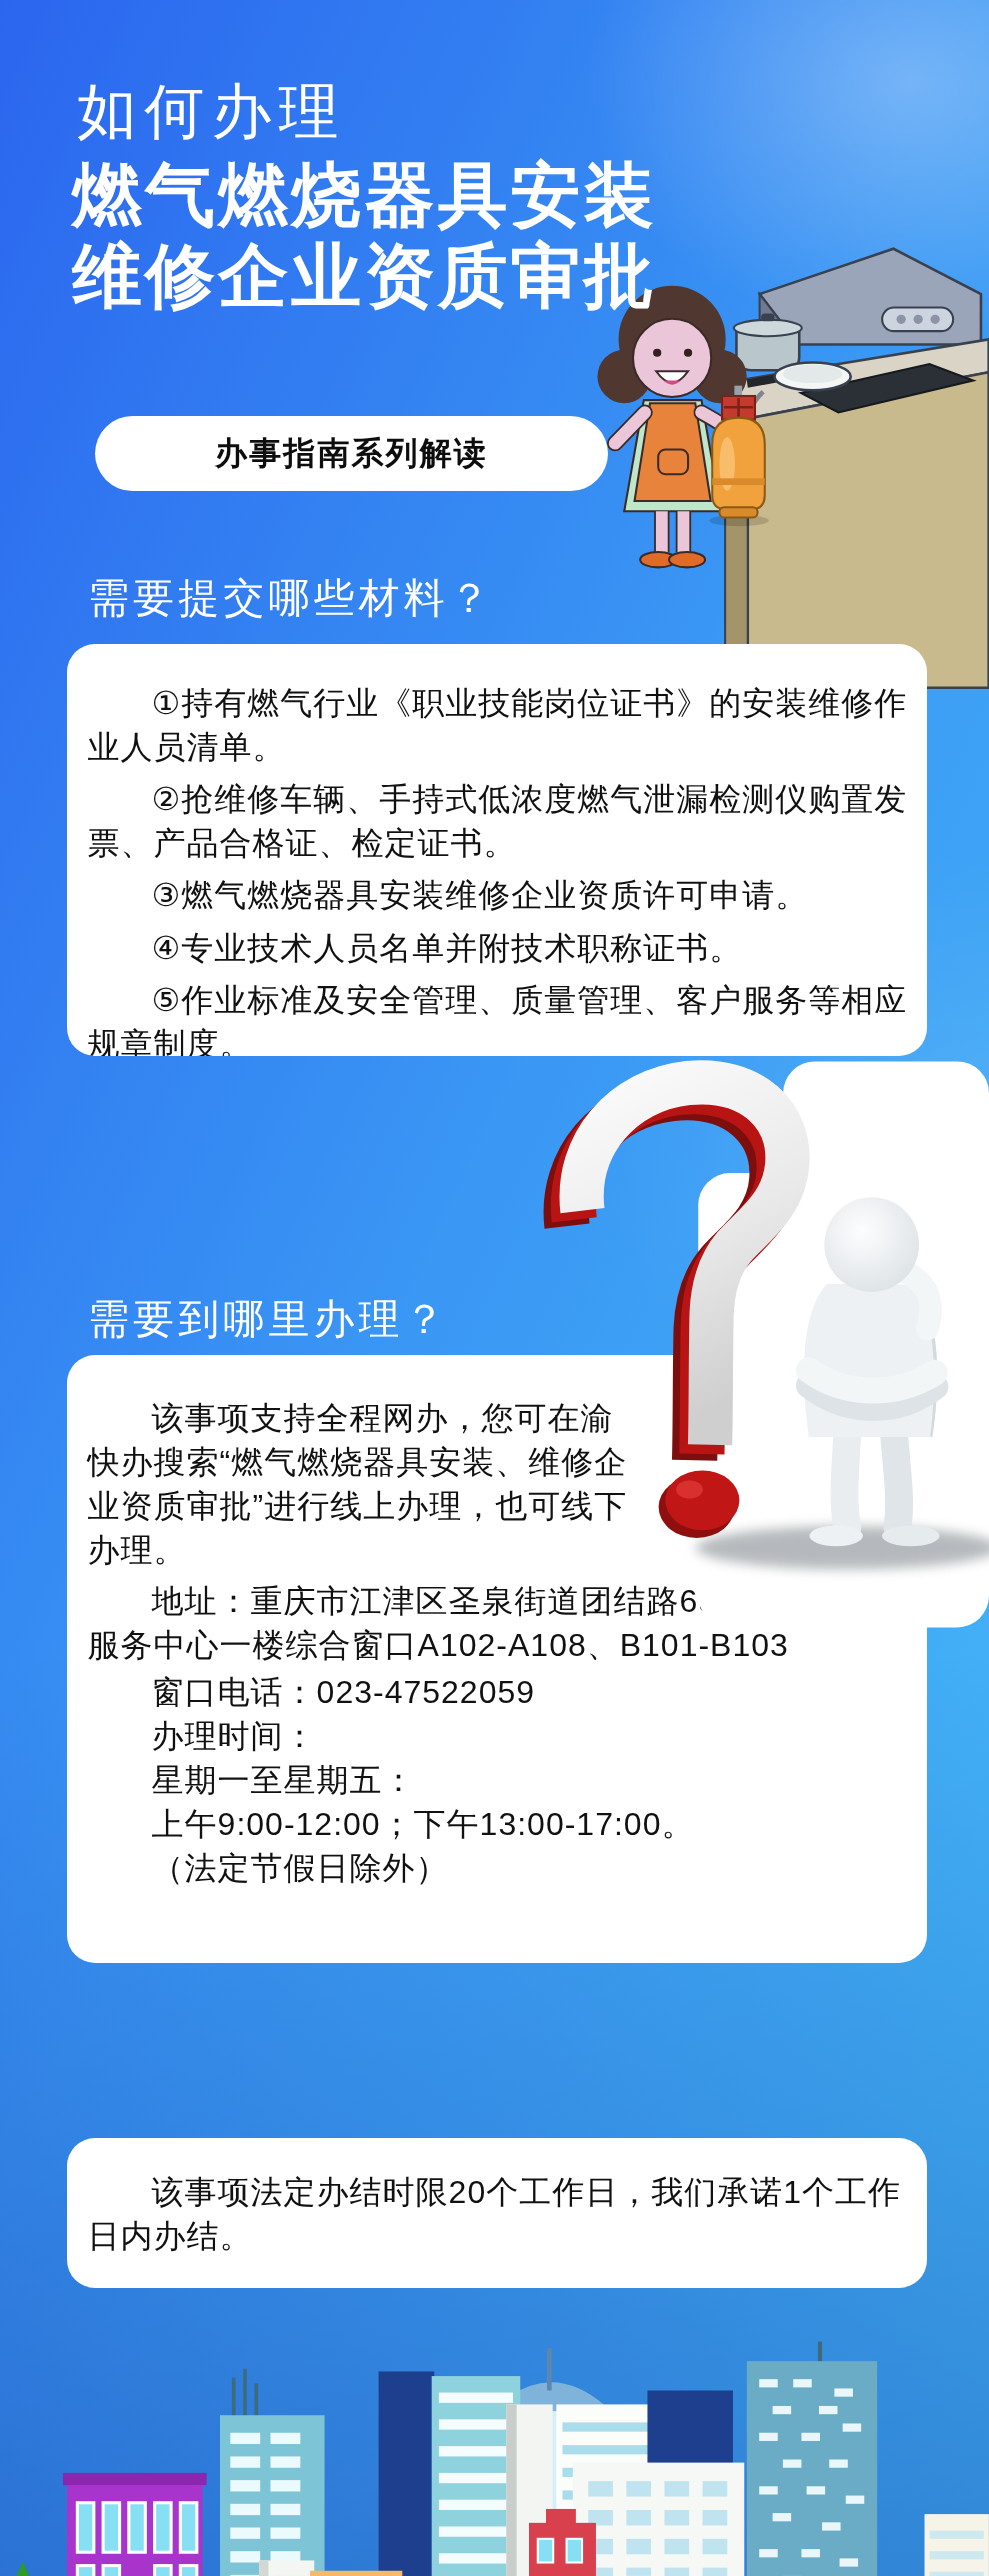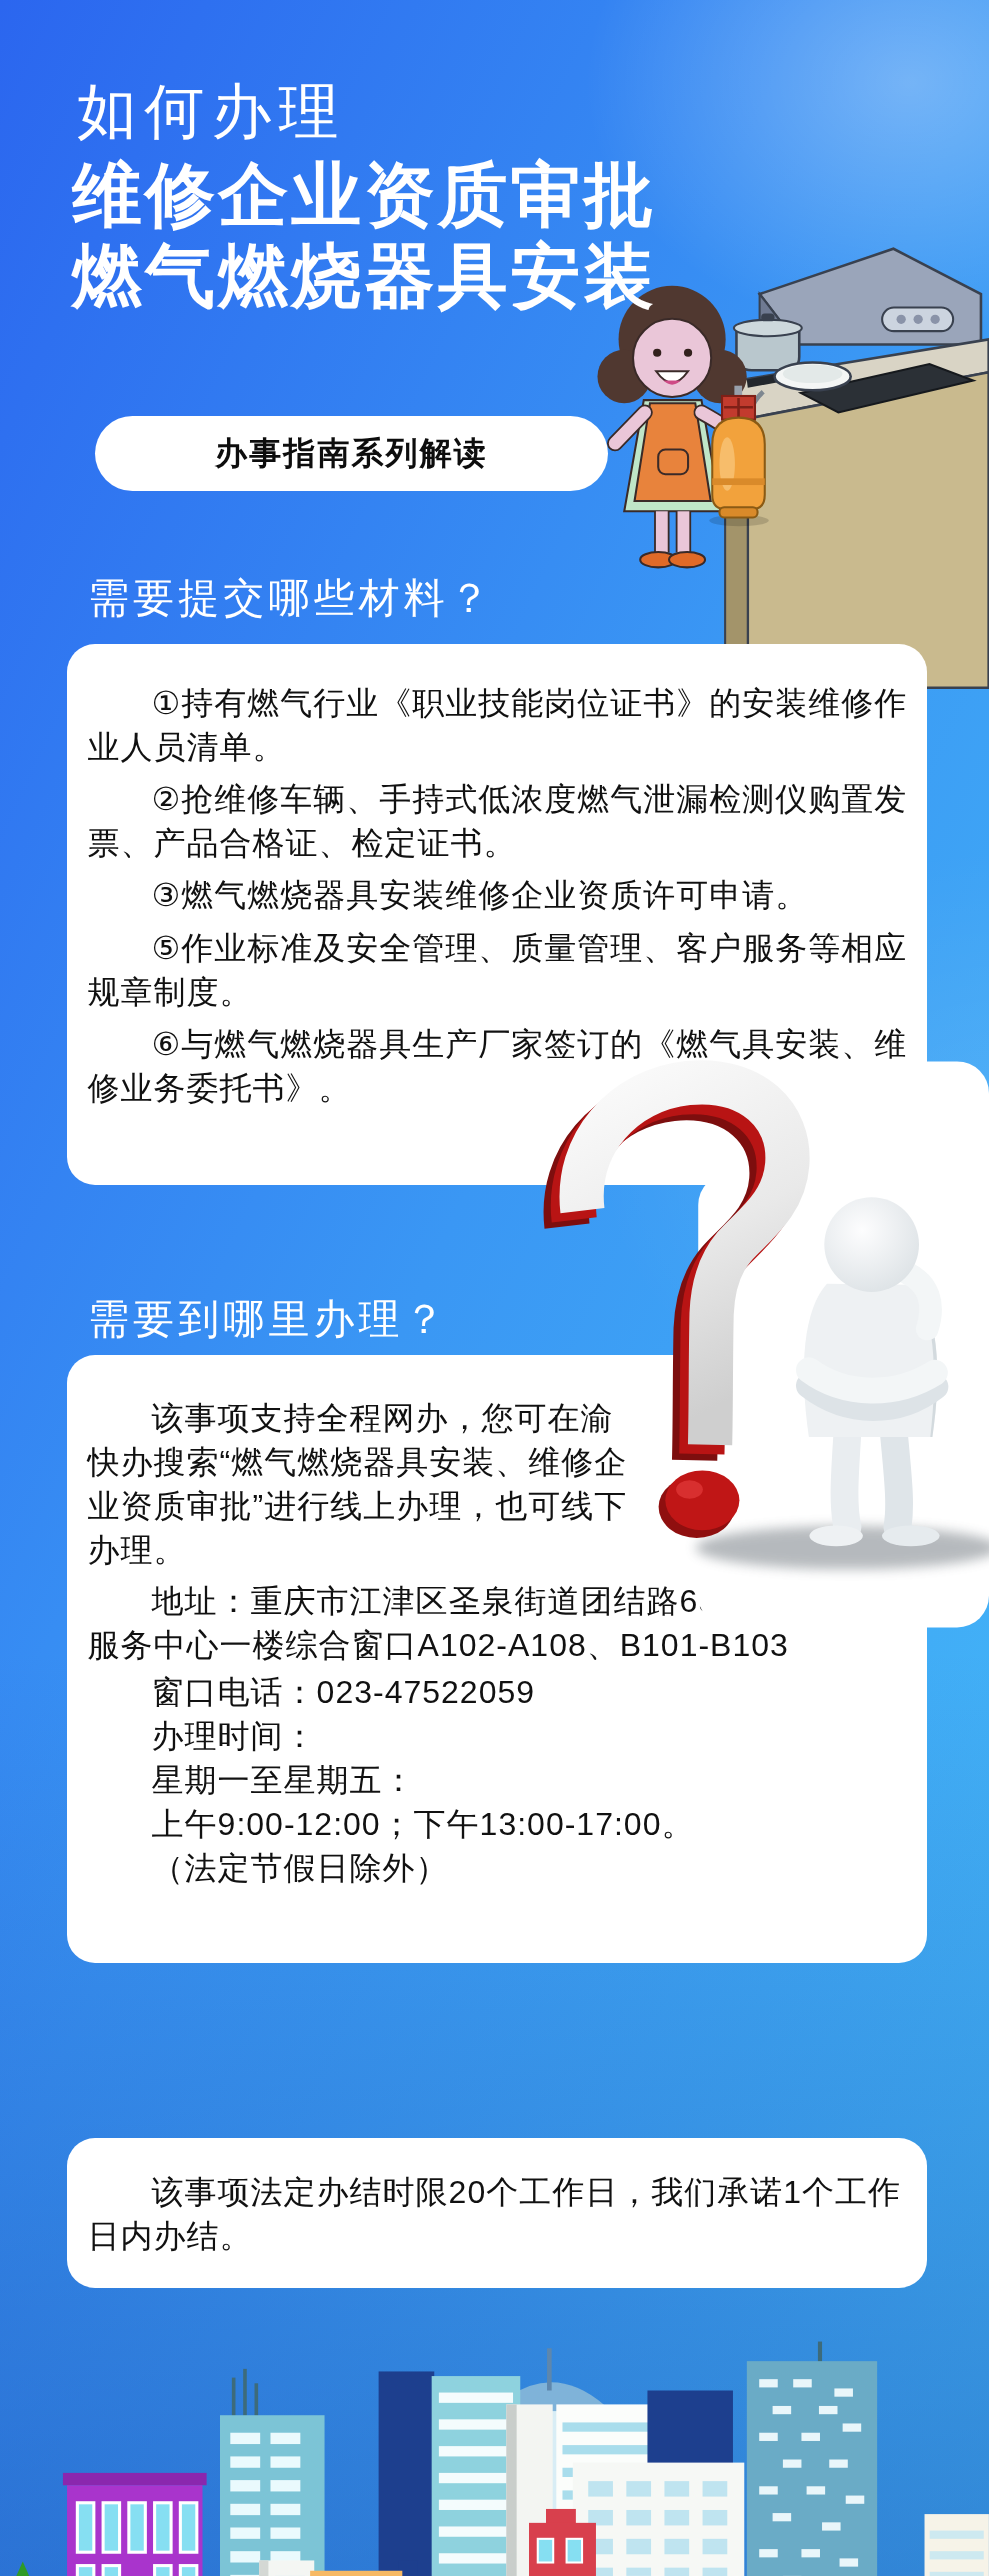--- a/index.html
+++ b/index.html
@@ -16,21 +16,21 @@
   .eyebrow{left:77px;top:72px;color:#fff;font-size:60px;font-weight:500;letter-spacing:7.2px;}
   .main-title{left:72px;top:155px;color:#fff;font-size:70px;font-weight:bold;line-height:81px;letter-spacing:3.1px;}
   .badge{left:95px;top:416px;width:513px;height:75px;background:#fff;border-radius:38px;
          display:flex;align-items:center;justify-content:center;}
   .badge span{color:#0d0d0d;font-size:32px;font-weight:bold;letter-spacing:2.1px;}
   .sec-heading{color:#fff;font-size:41px;font-weight:500;letter-spacing:4.1px;}
   .card{background:#ffffff;border-radius:28px;color:#111;}
   .card .txt{font-size:32px;line-height:44px;letter-spacing:1px;}
   .indent{text-indent:2em;}
   .pad-2em{padding-left:2em;}
-  #card-materials{left:67px;top:644px;width:860px;height:541px;padding:0;overflow:hidden;}
+  #card-materials{left:67px;top:644px;width:860px;height:412px;padding:0;overflow:hidden;}
   #card-materials .inner{padding:37px 19.6px 10.3px 20.6px;}
   #card-materials p{margin:0 0 8.2px 0;}
   #card-location{left:67px;top:1355px;width:860px;height:608px;overflow:hidden;}
   #card-location .inner{padding:41px 19.6px 10.3px 20.6px;}
   #card-location .intro{width:549px;margin:0 0 7.2px 0;}
   #card-location p{margin:0;}
   #card-location .addr{margin:0 0 3.1px 0;}
   #card-duration{left:67px;top:2138px;width:860px;height:150px;overflow:hidden;}
   #card-duration .inner{padding:32px 19.6px 10.3px 20.6px;}
   #card-duration p{margin:0;}
@@ -100,33 +100,34 @@
       <path d="M256,360 h56 M284,342 v38" stroke="#7e2017" stroke-width="5"></path>
       <path d="M233,432 q0,-52 51,-52 q51,0 51,52 v98 q0,28 -25,28 h-52 q-25,0 -25,-28 Z" fill="#f2a23c" stroke="#8a5a14" stroke-width="4"></path>
       <ellipse cx="262" cy="470" rx="15" ry="52" fill="#f7bd6b"></ellipse>
       <rect x="233" y="498" width="102" height="13" fill="#d98a2a"></rect>
       <rect x="247" y="554" width="74" height="20" rx="9" fill="#d98a2a" stroke="#8a5a14" stroke-width="4"></rect>
     </svg>
   </div>
 
   <div class="abs eyebrow">如何办理</div>
   <div class="abs main-title">
+    <div>燃气燃烧器具安装</div>
     <div>维修企业资质审批</div>
-    <div>燃气燃烧器具安装</div>
   </div>
   <div class="abs badge">
     <span>办事指南系列解读</span>
   </div>
 
   <div class="abs sec-heading" style="left:88px;top:571px;">需要提交哪些材料？</div>
   <div class="abs card" id="card-materials">
     <div class="inner">
       <p class="txt indent">①持有燃气行业《职业技能岗位证书》的安装维修作业人员清单。</p>
       <p class="txt indent">②抢维修车辆、手持式低浓度燃气泄漏检测仪购置发票、产品合格证、检定证书。</p>
       <p class="txt indent">③燃气燃烧器具安装维修企业资质许可申请。</p>
+      <p class="txt indent">④专业技术人员名单并附技术职称证书。</p>
       <p class="txt indent">⑤作业标准及安全管理、质量管理、客户服务等相应规章制度。</p>
       <p class="txt indent">⑥与燃气燃烧器具生产厂家签订的《燃气具安装、维修业务委托书》。</p>
     </div>
   </div>
 
   <div class="abs sec-heading" style="left:88px;top:1292px;">需要到哪里办理？</div>
   <div class="abs card" id="card-location">
     <div class="inner">
       <p class="txt indent intro">该事项支持全程网办，您可在渝快办搜索“燃气燃烧器具安装、维修企业资质审批”进行线上办理，也可线下办理。</p>
       <p class="txt indent addr">地址：重庆市江津区圣泉街道团结路65号江津政务服务中心一楼综合窗口A102-A108、B101-B103</p>

